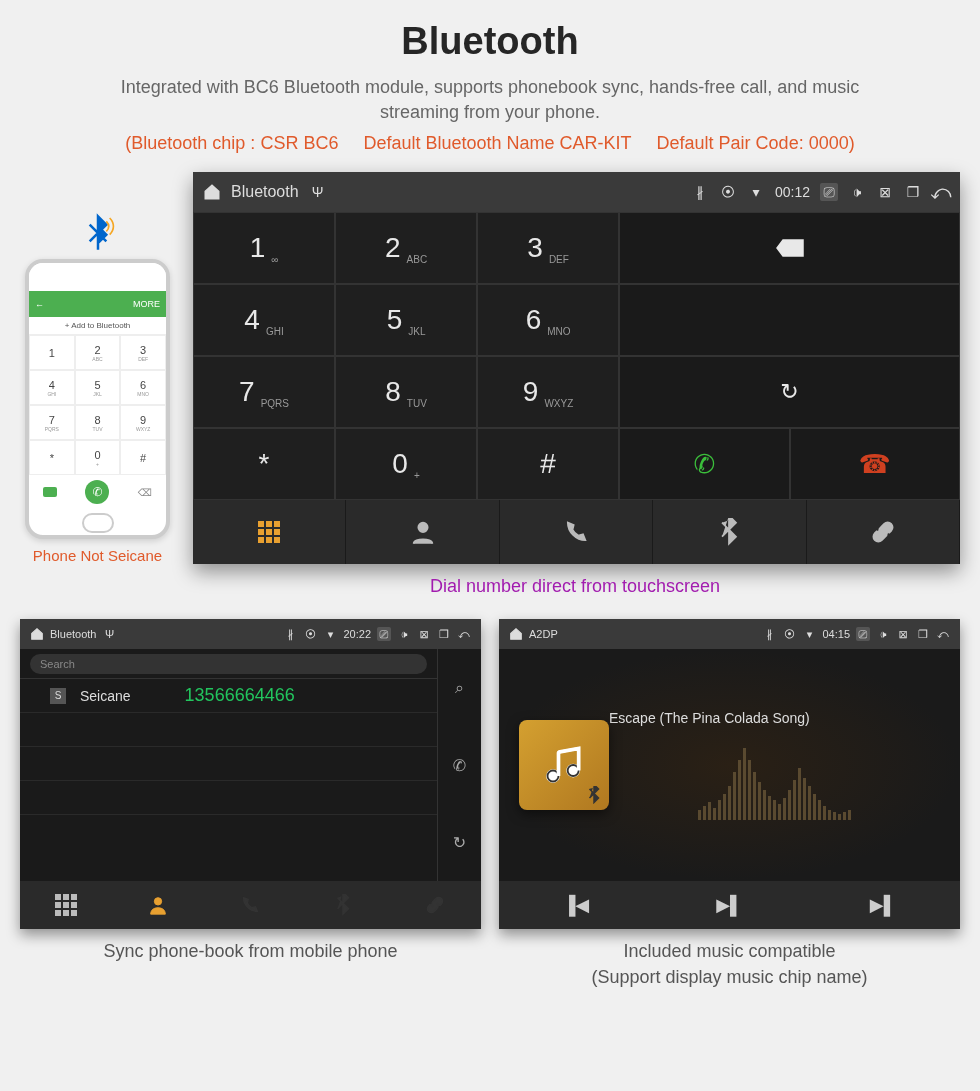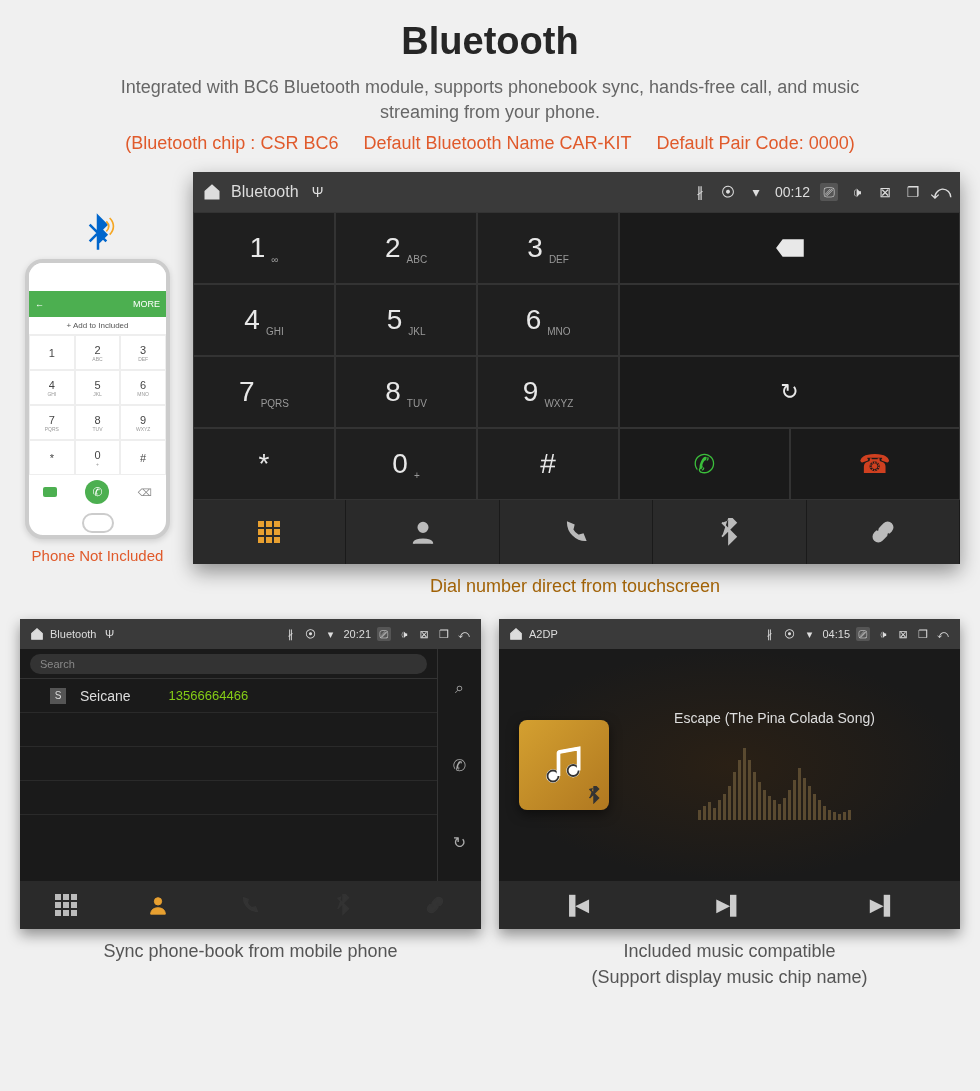--- a/index.html
+++ b/index.html
@@ -38,43 +38,43 @@
 .dkey.empty { background: #1a1a1a; }
 .dkey .del-ico { width: 30px; height: 20px; }
 .dkey .call-g { color: #3bbf3b; font-size: 26px; }
 .dkey .call-r { color: #d04020; font-size: 26px; }
 .dkey .rot { font-size: 22px; }
 .bottom-nav { display: grid; grid-template-columns: repeat(5,1fr); height: 64px; background: #2a2a2a; }
 .bottom-nav .nav { display: flex; align-items: center; justify-content: center; border-right: 0.5px solid #1a1a1a; }
 .bottom-nav .nav svg, .bottom-nav .nav .ic { width: 28px; height: 28px; color: #bbb; }
 .grid-ico { display: grid; grid-template-columns: repeat(3,6px); grid-template-rows: repeat(3,6px); gap: 2px; }
 .grid-ico span { background: #e8a030; }
-.caption { font-size: 18px; color: #a16207; text-align: center; margin-top: 10px; }
+.caption { font-size: 18px; color: #a21caf; text-align: center; margin-top: 10px; }
 .lower-row { display: flex; gap: 18px; margin-top: 22px; }
 .lower-col { flex: 1; }
 .small-screen { background: #1a1a1a; border-radius: 2px; box-shadow: 0 6px 14px rgba(0,0,0,0.4); height: 310px; display: flex; flex-direction: column; }
 .small-screen .statusbar { height: 30px; font-size: 11px; gap: 6px; }
 .small-screen .statusbar .ico { width: 14px; height: 14px; }
 .search-row { height: 30px; display: flex; align-items: center; padding: 0 10px; border-bottom: 1px solid #333; }
 .search-box { flex: 1; background: #333; height: 20px; border-radius: 10px; color: #888; font-size: 11px; padding: 0 10px; display: flex; align-items: center; }
 .contact-row { height: 34px; display: flex; align-items: center; padding: 0 30px; color: #ddd; font-size: 14px; border-bottom: 1px solid #2a2a2a; gap: 14px; }
 .contact-row .badge { width: 16px; height: 16px; background: #555; font-size: 10px; display: flex; align-items: center; justify-content: center; }
-.contact-row .num { margin-left: 24px; color: #84cc16; font-size: 13px; }
+.contact-row .num { margin-left: 40px; color: #22c55e; font-size: 18px; }
 .side-icons { width: 44px; display: flex; flex-direction: column; justify-content: space-around; border-left: 1px solid #333; }
 .side-icons .si { height: 44px; display: flex; align-items: center; justify-content: center; color: #aaa; font-size: 16px; }
 .contacts-body { display: flex; flex: 1; }
 .contacts-list { flex: 1; }
 .small-nav { display: grid; grid-template-columns: repeat(5,1fr); height: 48px; background: #2a2a2a; }
 .small-nav .nav { display: flex; align-items: center; justify-content: center; }
 .small-nav .grid-ico span { background: #bbb; }
 .small-nav .active { color: #e8a030; }
 .music-body { flex: 1; display: flex; align-items: center; padding: 0 20px; position: relative; background: radial-gradient(ellipse at center, #2a2015 0%, #1a1a1a 70%); }
 .music-art { width: 90px; height: 90px; background: linear-gradient(135deg, #d4a030, #b07820); border-radius: 8px; display: flex; align-items: center; justify-content: center; position: relative; box-shadow: 0 4px 12px rgba(0,0,0,0.5); }
 .music-art svg { width: 44px; height: 44px; }
-.music-info { flex: 1; text-align: center; }
+.music-info { flex: 1; text-align: left; }
 .music-title { color: #ddd; font-size: 14px; margin-bottom: 14px; }
 .waveform { height: 80px; display: flex; align-items: flex-end; justify-content: center; gap: 2px; }
 .waveform span { width: 3px; background: #5a4a30; }
 .music-nav { display: grid; grid-template-columns: repeat(3,1fr); height: 48px; background: #2a2a2a; }
 .music-nav .nav { display: flex; align-items: center; justify-content: center; color: #ccc; font-size: 18px; }
 .lower-caption { font-size: 18px; color: #555; text-align: center; margin-top: 10px; line-height: 1.4; }
 svg { fill: currentColor; stroke: currentColor; }
 </style>
 </head>
 <body>
@@ -98,21 +98,21 @@
             <path d="M19 3c3 3 3 7 0 10" stroke="#f5a623" fill="none"></path>
           </svg>
       </div>
       <div class="phone-mock">
         <div class="phone-top"></div>
         <div class="phone-screen">
           <div class="phone-header">
               <span>←</span>
               <span>MORE</span>
             </div>
-          <div class="phone-add">+ <span>Add to Included</span></div>
+          <div class="phone-add">+ <span>Add to Bluetooth</span></div>
           <div class="phone-dial" id="phone-dial">
               <div>1<span class="sub"></span></div>
               <div>2<span class="sub">ABC</span></div>
               <div>3<span class="sub">DEF</span></div>
               <div>4<span class="sub">GHI</span></div>
               <div>5<span class="sub">JKL</span></div>
               <div>6<span class="sub">MNO</span></div>
               <div>7<span class="sub">PQRS</span></div>
               <div>8<span class="sub">TUV</span></div>
               <div>9<span class="sub">WXYZ</span></div>
@@ -121,21 +121,21 @@
               <div>#<span class="sub"></span></div>
             </div>
           <div class="phone-callrow">
             <div class="cam"></div>
             <div class="call">✆</div>
             <div style="font-size:10px;color:#888">⌫</div>
           </div>
         </div>
         <div class="phone-home"></div>
       </div>
-      <div class="phone-note">Phone Not Included</div>
+      <div class="phone-note">Phone Not Seicane</div>
     </div>
 
     <div class="dial-screen">
       <div class="statusbar">
         <span class="ico">
             <svg viewBox="0 0 24 24" fill="none" stroke="#ddd" stroke-width="2">
               <path d="M3 11l9-8 9 8v10H3z"></path>
             </svg>
           </span>
         <span class="title-txt">Bluetooth</span>
@@ -263,21 +263,21 @@
               <svg viewBox="0 0 24 24" fill="none" stroke="#ddd" stroke-width="2">
                 <path d="M3 11l9-8 9 8v10H3z"></path>
               </svg>
             </span>
           <span>Bluetooth</span>
           <span class="ico">Ψ</span>
           <span class="spacer"></span>
           <span class="ico">∦</span>
           <span class="ico">⦿</span>
           <span class="ico">▾</span>
-          <span>20:21</span>
+          <span>20:22</span>
           <span class="ico screenshot">⎚</span>
           <span class="ico">🕩</span>
           <span class="ico">⊠</span>
           <span class="ico">❐</span>
           <span class="ico">⤺</span>
         </div>
         <div class="contacts-body">
           <div class="contacts-list">
             <div class="search-row">
               <div class="search-box">Search</div>

